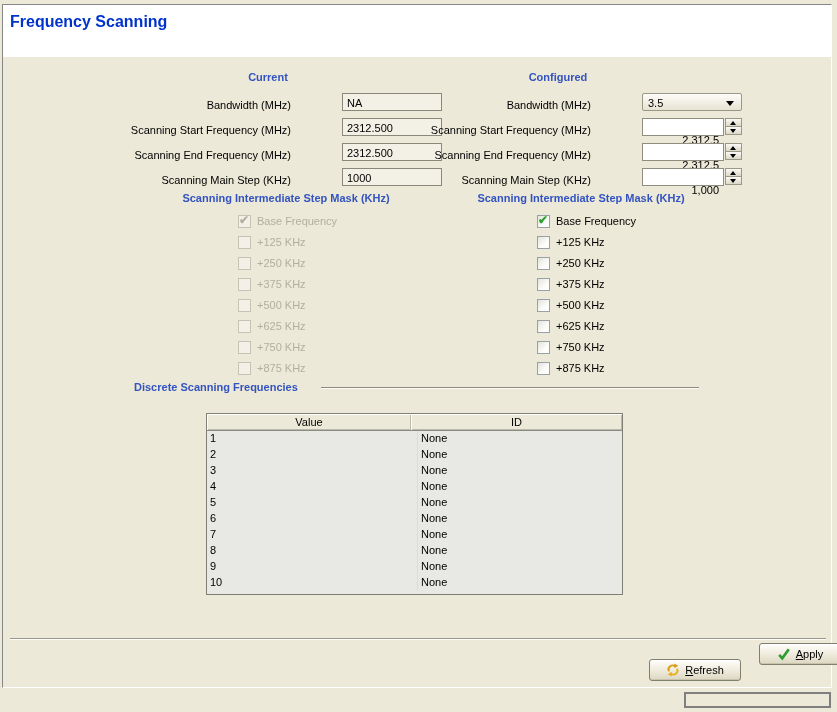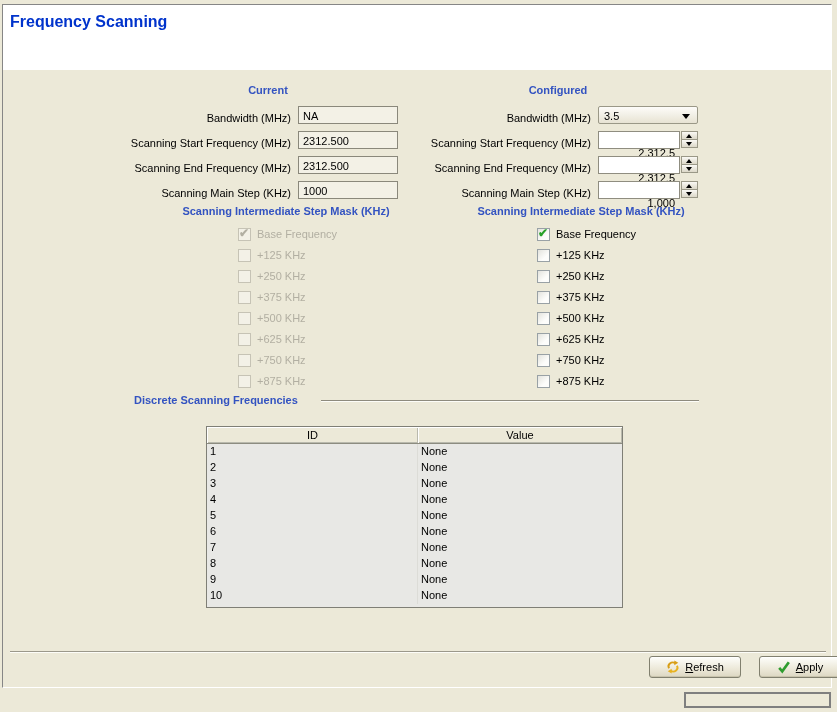--- a/index.html
+++ b/index.html
@@ -7,30 +7,30 @@
     width:837px;height:712px;position:relative;overflow:hidden;
     background:#ece9d8;
     font-family:"Liberation Sans", sans-serif;font-size:11px;color:#000;
   }
   .frame{
     position:absolute;left:2px;top:4px;width:830px;height:684px;box-sizing:border-box;
     background:#ece9d8;
     border-top:1px solid #868686;border-left:1px solid #868686;
     border-right:1px solid #ffffff;border-bottom:1px solid #ffffff;
   }
-  .header{height:65px;background:#ffffff;}
+  .header{height:52px;background:#ffffff;}
   .title{padding:8px 0 0 7px;font-size:16px;font-weight:bold;color:#0033cc;letter-spacing:0px;}
   .content{position:relative;height:617px;}
 
   .col-heading{position:absolute;width:200px;text-align:center;font-weight:bold;color:#3353c1;}
   .mask-heading{position:absolute;width:310px;text-align:center;font-weight:bold;color:#3353c1;}
 
   .field-row{position:absolute;display:flex;align-items:flex-end;height:18px;}
   .field-label{width:260px;text-align:right;margin-right:7px;white-space:nowrap;}
-  .control{width:100px;height:18px;box-sizing:border-box;}
+  .control{width:100px;height:18px;box-sizing:border-box;margin-left:44px;}
 
   .ro-input{
     background:#f3f1e6;border:1px solid #8a887b;
     padding:2px 4px 0 4px;line-height:14px;overflow:hidden;white-space:nowrap;
   }
   .dropdown{
     position:relative;background:linear-gradient(#fdfcf9,#e7e3d3);
     border:1px solid #9a9887;border-radius:2px;
     padding:2px 18px 0 5px;line-height:14px;cursor:default;
   }
@@ -90,21 +90,21 @@
   .bottom-sep{position:absolute;left:7px;top:581px;width:816px;height:0;
     border-top:1px solid #9b988b;border-bottom:1px solid #fdfdf8;}
   .xp-button{
     position:absolute;top:586px;height:22px;box-sizing:border-box;
     border:1px solid #81806f;border-radius:3px;
     background:linear-gradient(#fefefb,#ece8d8 60%,#dcd7c2);
     box-shadow:inset 0 1px 0 #fff, inset 0 -1px 0 #c8c3ac;
     display:flex;align-items:center;justify-content:center;gap:5px;
     font-size:11px;color:#000;cursor:default;
   }
-  #refresh-btn{left:646px;width:92px;}
+  #refresh-btn{left:646px;width:92px;margin-top:16px;}
   #apply-btn{left:756px;width:82px;}
   .mnemonic{text-decoration:underline;}
   .btn-icon{display:block;}
 
   .status-field{
     position:absolute;left:684px;top:692px;width:147px;height:16px;box-sizing:border-box;
     border:2px solid #7f7f7f;background:#ece9d8;
   }
 </style>
 </head>
@@ -258,22 +258,22 @@
     <div class="cb-row" style="left:534px;top:304px;">
       <span class="cb"></span>
       <span class="cb-label">+875 KHz</span>
     </div>
 
     <div class="discrete-heading">Discrete Scanning Frequencies</div>
     <div class="discrete-line"></div>
 
     <div class="dsf-table">
       <div class="dsf-header">
+        <div class="hcell val">Value</div>
         <div class="hcell id">ID</div>
-        <div class="hcell val">Value</div>
       </div>
       <div class="dsf-row">
         <div class="cell id">1</div>
         <div class="cell val">None</div>
       </div>
       <div class="dsf-row">
         <div class="cell id">2</div>
         <div class="cell val">None</div>
       </div>
       <div class="dsf-row">

